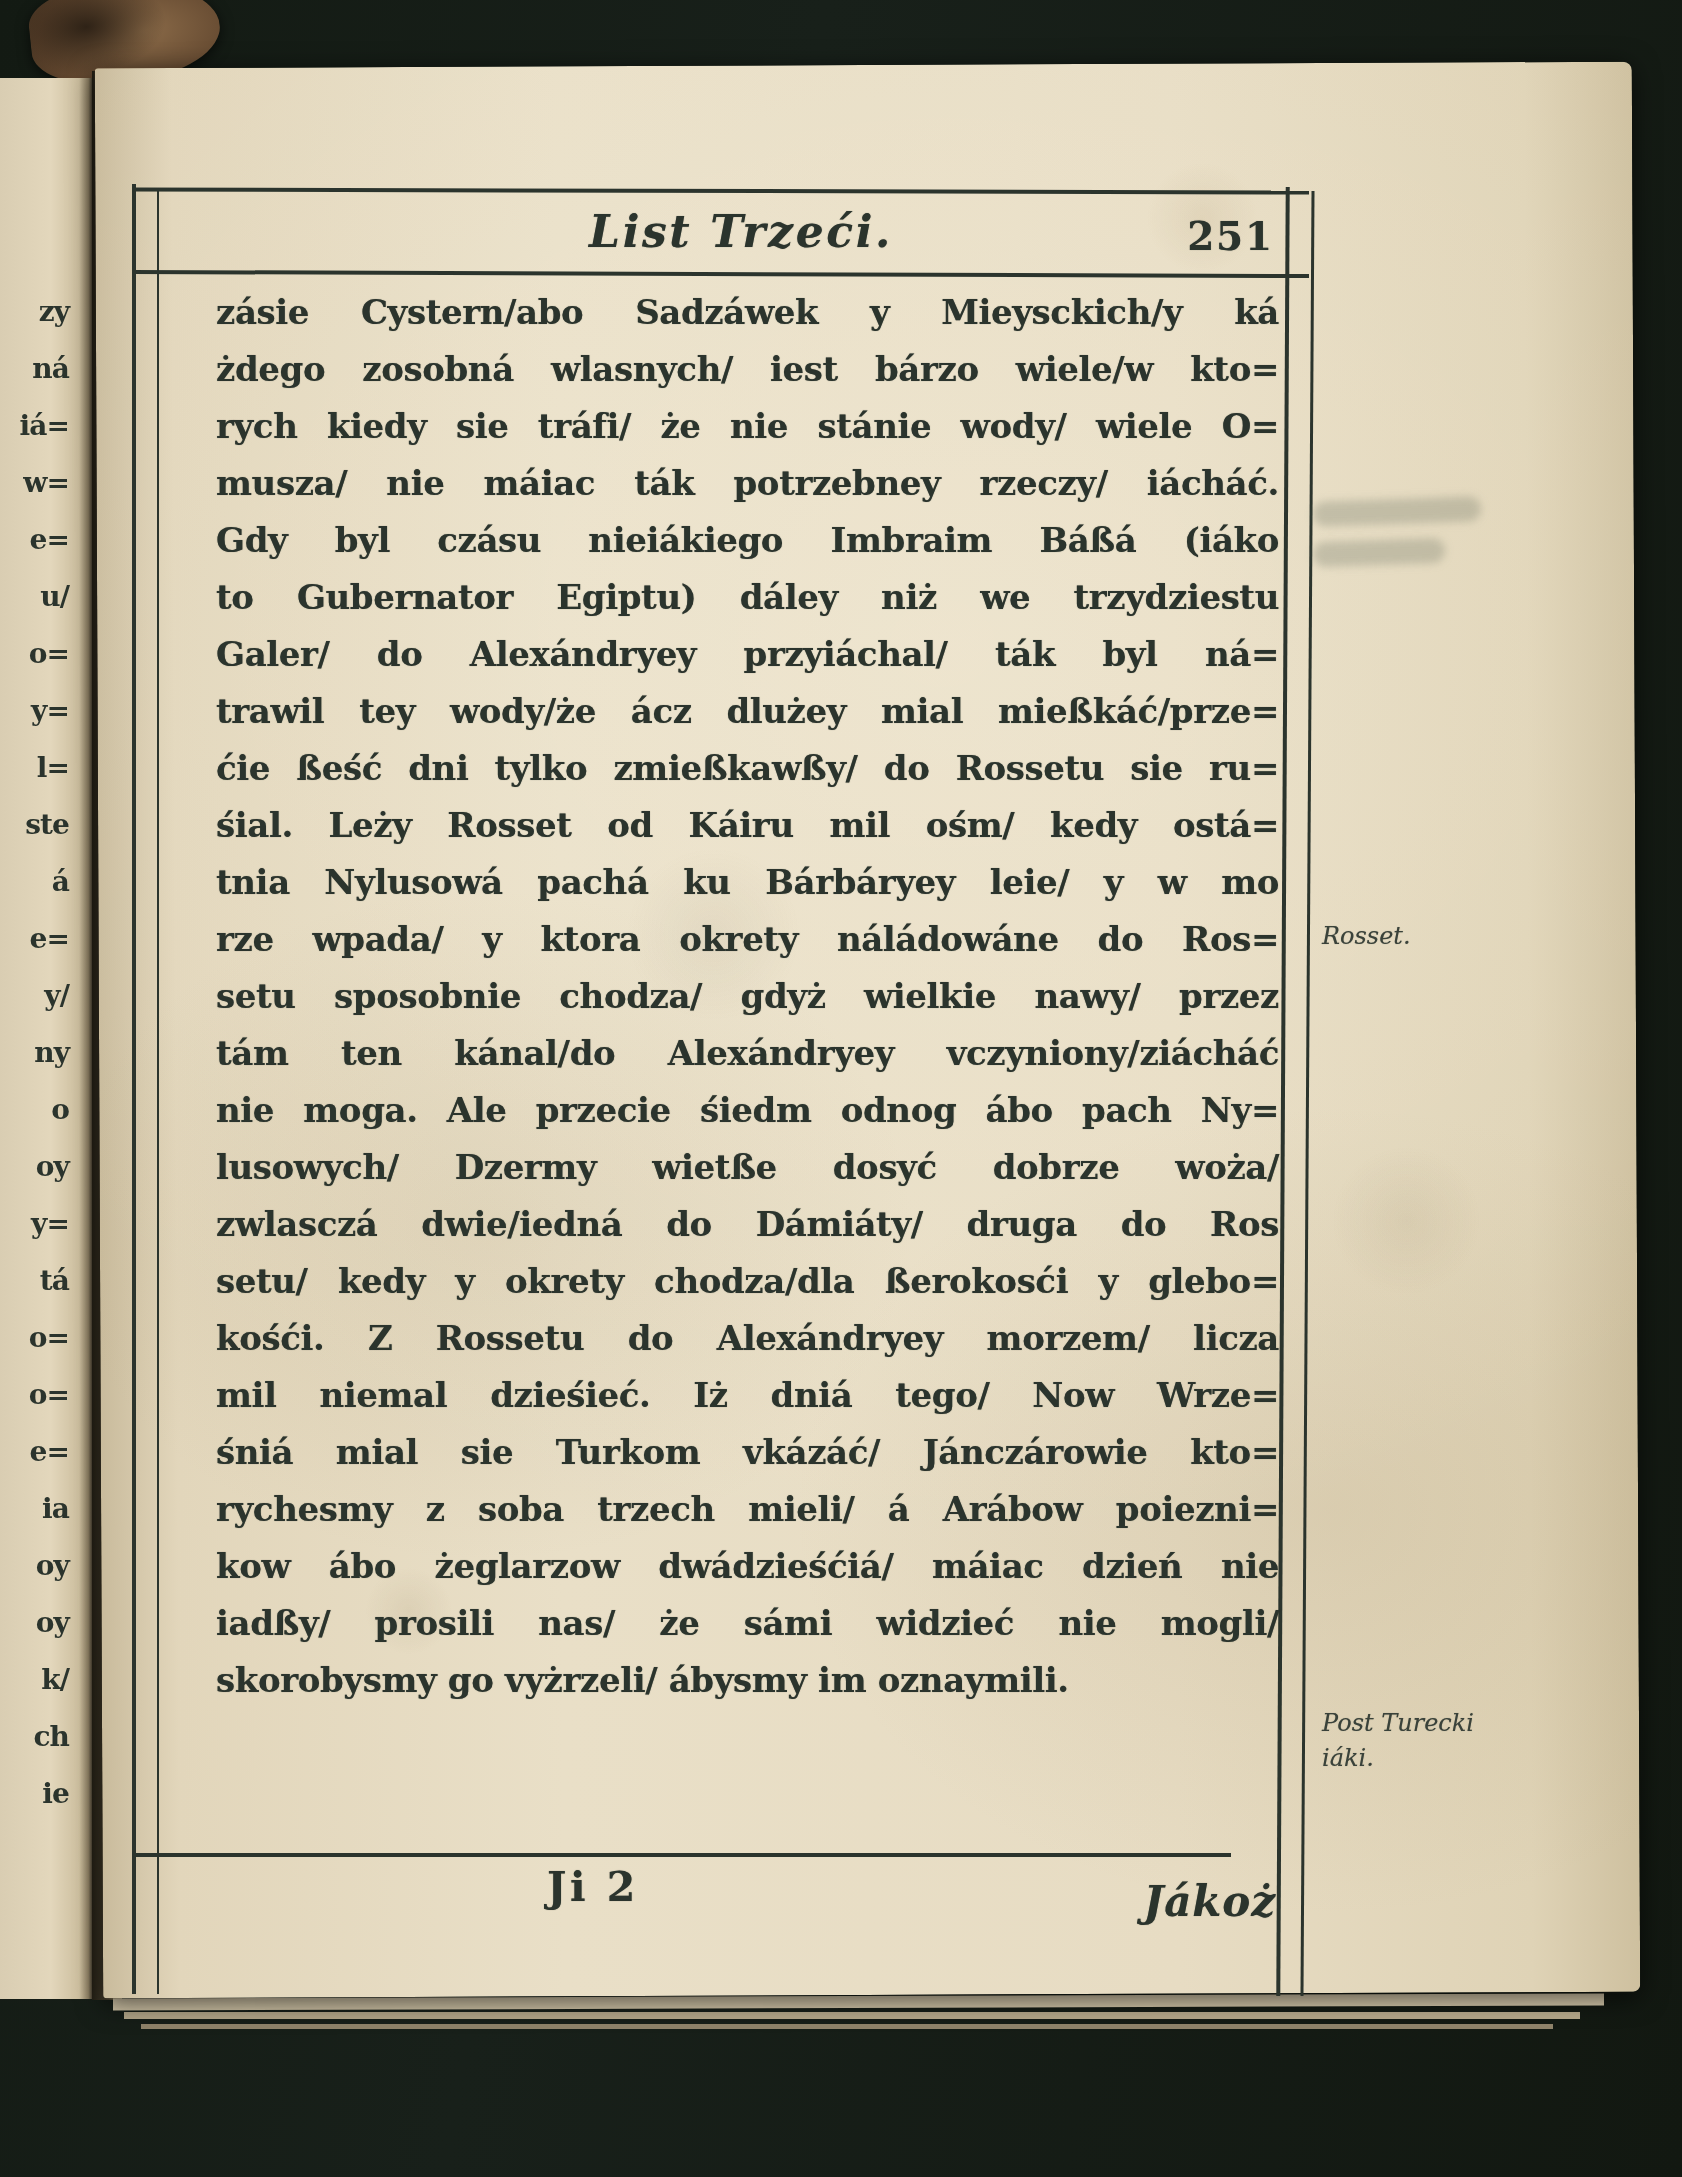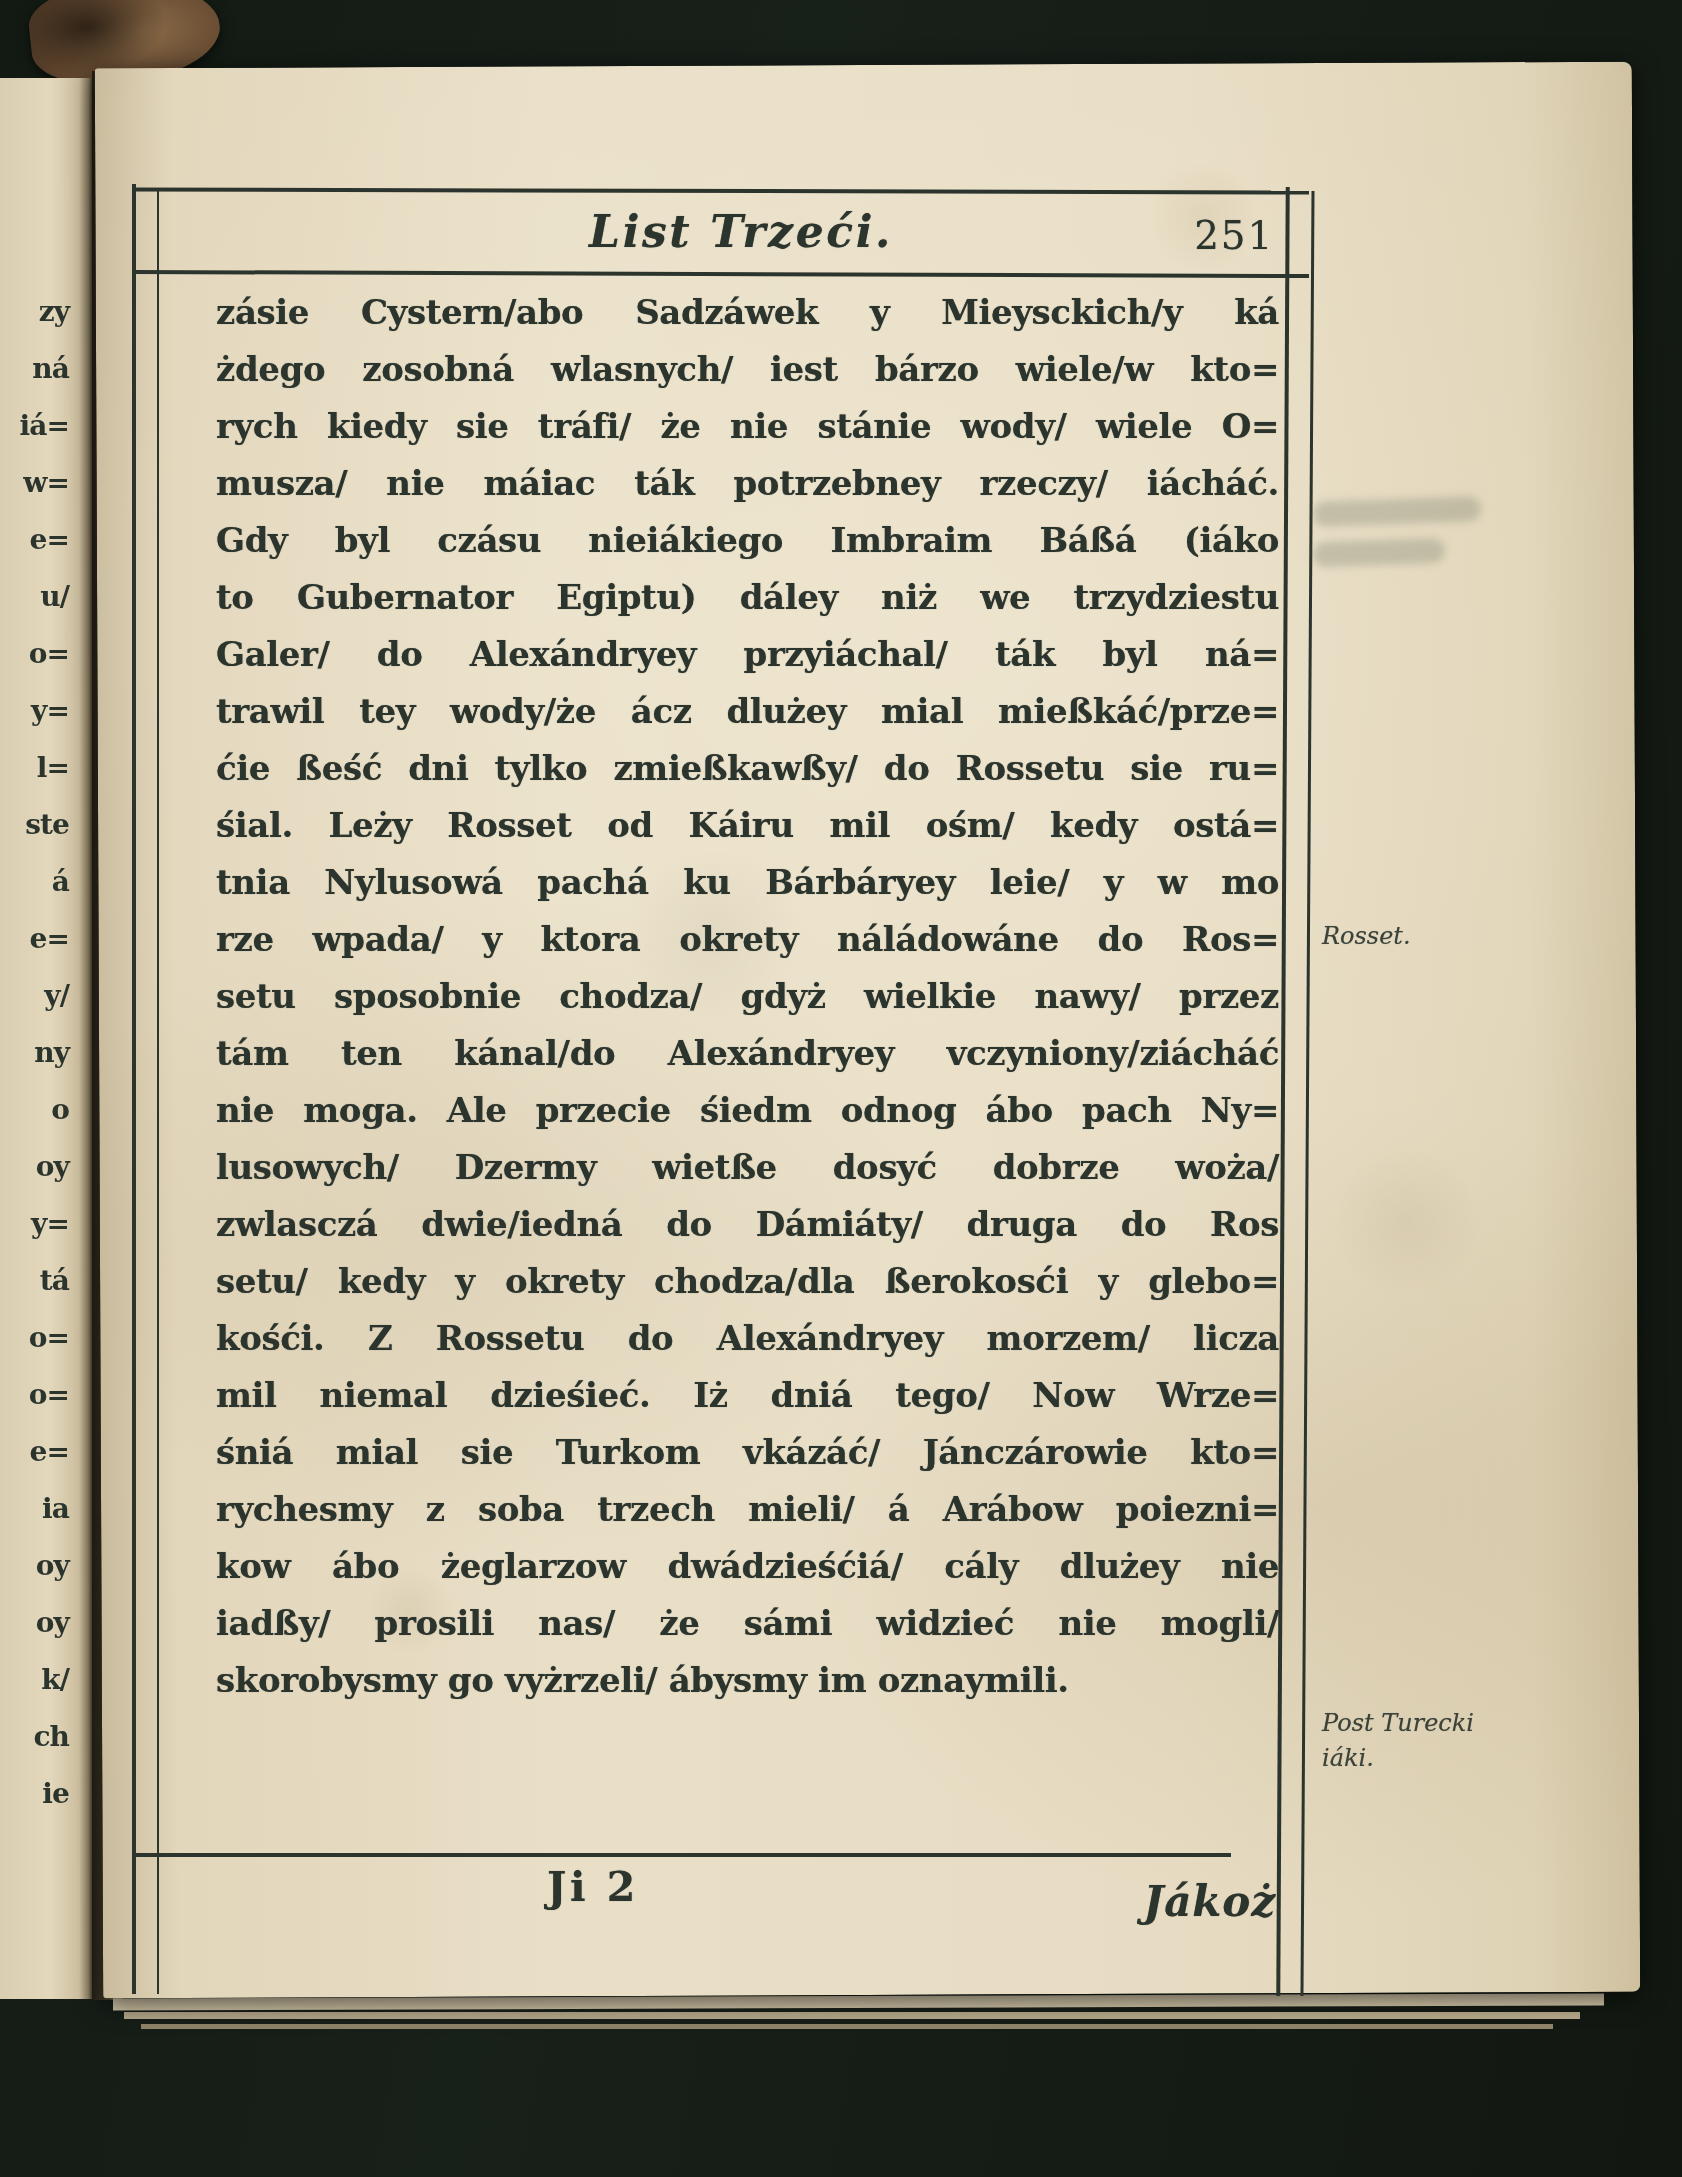--- a/index.html
+++ b/index.html
@@ -66,21 +66,21 @@
   .rule.hheader {left:132px;top:272px;width:1177px;height:4.4px;transform:rotate(.2deg);}
   .rule.hbottom {left:134px;top:1853px;width:1097px;height:3.5px;}
   
   .running-head{
     position:absolute;left:494px;top:206px;width:494px;
     font-style:italic;font-weight:600;font-size:44px;text-align:center;
     letter-spacing:2.6px;text-shadow:0 0 0.9px rgba(20,30,25,.5);
   }
   .folio{
     position:absolute;left:1173px;top:213px;width:101px;
-    font-size:39px;font-weight:400;text-align:right;letter-spacing:1.8px;
+    font-size:39px;font-weight:700;text-align:right;letter-spacing:1.8px;
     text-shadow:0 0 0.9px rgba(20,30,25,.5);
   }
   
   .body-text{
     position:absolute;left:192px;top:284px;width:1087px;height:1540px;
     font-size:34px;font-weight:700;line-height:57px;letter-spacing:-0.4px;
     text-shadow:0 0 0.9px rgba(25,35,28,.55);overflow:visible;
   }
   .text-line{text-align:justify;text-align-last:justify;white-space:nowrap;margin-left:24px;}
   .text-line.short{text-align-last:left;}
@@ -181,21 +181,21 @@
       <div class="text-line">setu sposobnie chodza/ gdyż wielkie nawy/ przez</div>
       <div class="text-line">tám ten kánal/do Alexándryey vczyniony/ziácháć</div>
       <div class="text-line">nie moga. Ale przecie śiedm odnog ábo pach Ny=</div>
       <div class="text-line">lusowych/ Dzermy wietße dosyć dobrze woża/</div>
       <div class="text-line">zwlasczá dwie/iedná do Dámiáty/ druga do Ros</div>
       <div class="text-line">setu/ kedy y okrety chodza/dla ßerokosći y glebo=</div>
       <div class="text-line">kośći. Z Rossetu do Alexándryey morzem/ licza</div>
       <div class="text-line">mil niemal dzieśieć. Iż dniá tego/ Now Wrze=</div>
       <div class="text-line">śniá mial sie Turkom vkázáć/ Jánczárowie kto=</div>
       <div class="text-line">rychesmy z soba trzech mieli/ á Arábow poiezni=</div>
-      <div class="text-line">kow ábo żeglarzow dwádzieśćiá/ cály dlużey nie</div>
+      <div class="text-line">kow ábo żeglarzow dwádzieśćiá/ máiac dzień nie</div>
       <div class="text-line">iadßy/ prosili nas/ że sámi widzieć nie mogli/</div>
       <div class="text-line short">skorobysmy go vyżrzeli/ ábysmy im oznaymili.</div>
     </div>
 
   <div class="margin-note note-rosset">
     <div>Rosset.</div>
   </div>
   <div class="margin-note note-post">
     <div>Post Turecki</div>
     <div>iáki.</div>

